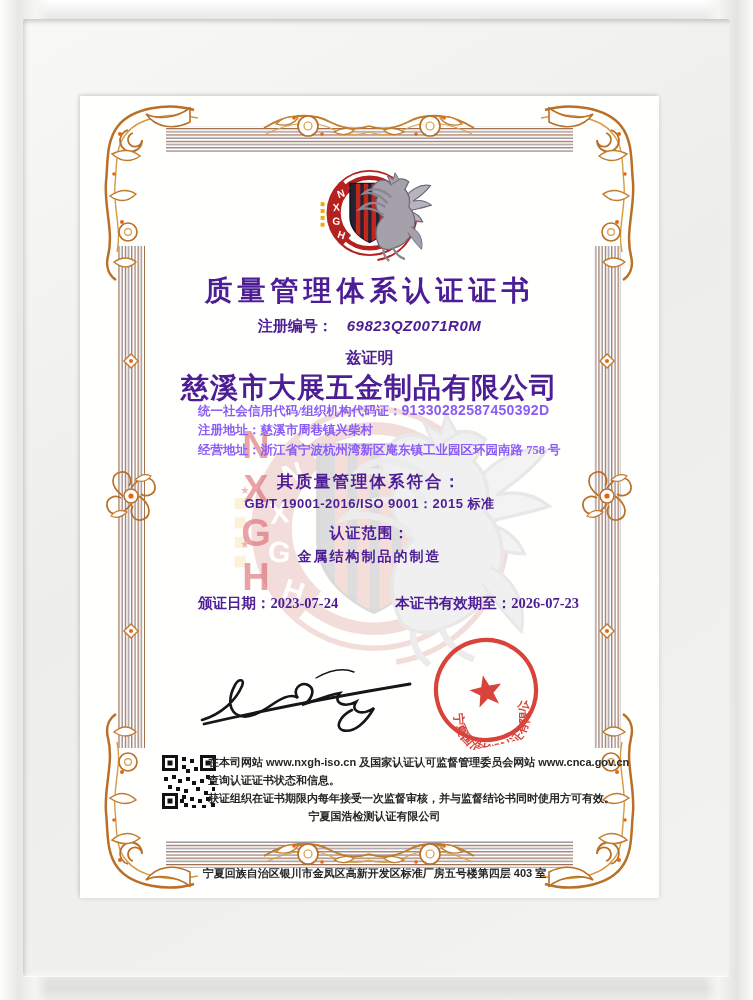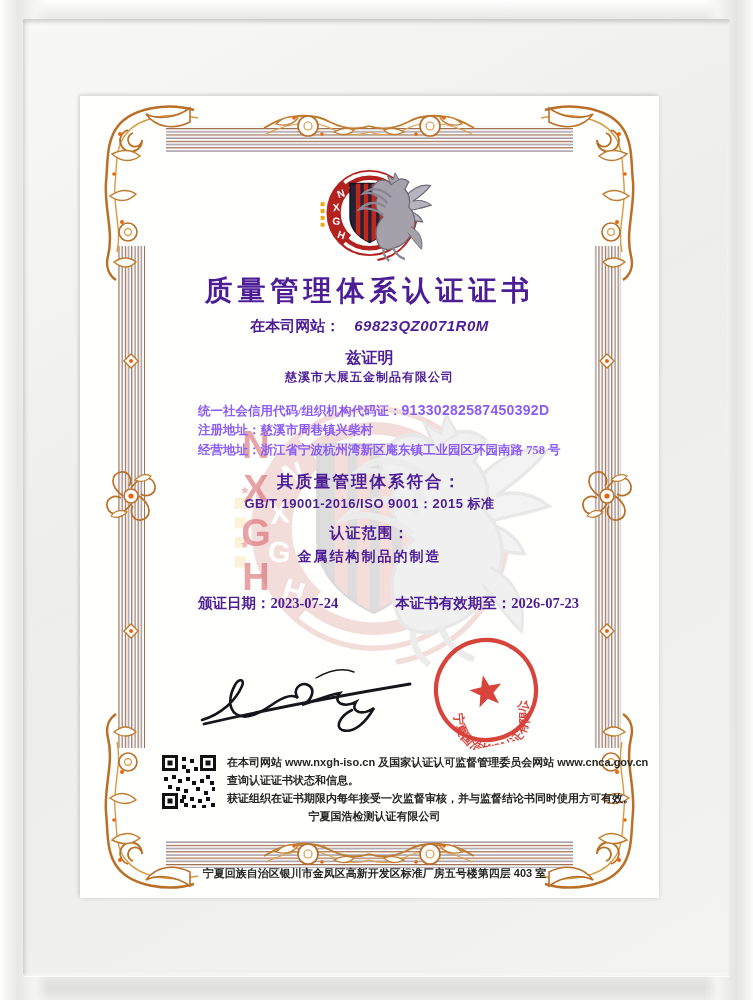--- a/index.html
+++ b/index.html
@@ -25,32 +25,32 @@
   .border-svg{position:absolute;inset:0;z-index:2;pointer-events:none;}
   .txt{position:absolute;left:0;right:0;z-index:3;color:#4c1d95;text-align:center;white-space:nowrap;}
   .overlay{position:absolute;z-index:4;}
 
   
   .logo-box{position:absolute;left:50%;top:68px;transform:translateX(-47%);z-index:3;}
   .title{top:176px;font-size:28px;font-weight:800;letter-spacing:5px;}
   .regline{top:221px;font-size:15px;font-weight:600;}
   .regline .val{font-weight:700;margin-left:14px;letter-spacing:.5px;font-style:italic;}
   .certify{top:252px;font-size:16px;font-weight:600;}
-  .company{top:273px;font-size:12px;font-weight:800;letter-spacing:1px;}
+  .company{top:273px;font-size:28px;font-weight:800;letter-spacing:1px;}
   .detail{left:118px;right:40px;text-align:left;font-size:12.5px;font-weight:600;
           font-family:"Liberation Serif","DejaVu Serif",serif;color:#8b5cf6;}
   .d1{top:306px;} .d2{top:326px;} .d3{top:346px;}
   .detail .val{font-family:"Liberation Sans",sans-serif;font-weight:700;font-size:14px;letter-spacing:.3px;}
   .conform{top:375px;font-size:16.5px;font-weight:700;letter-spacing:2px;}
   .standard{top:399px;font-size:13px;font-weight:700;letter-spacing:.5px;}
   .scopelbl{top:428px;font-size:15px;font-weight:700;letter-spacing:1px;}
   .scope{top:452px;font-size:14px;font-weight:800;letter-spacing:2px;}
   .dates{top:498px;display:flex;justify-content:space-between;padding:0 80px 0 118px;
          font-size:14.5px;font-weight:600;font-family:"Liberation Serif","DejaVu Serif",serif;}
-  .footer-line{position:absolute;left:147px;text-align:center;font-size:11px;font-weight:700;color:#262626;z-index:3;white-space:nowrap;}
+  .footer-line{position:absolute;left:128px;text-align:center;font-size:11px;font-weight:700;color:#262626;z-index:3;white-space:nowrap;}
   .f1{top:659px;} .f2{top:677px;} .f3{top:695px;}
   .fc{left:70px;right:60px;text-align:center;}
   .f4{top:713px;} .f5{top:731px;margin-top:39px;}
 
   .wm-logo{left:138px;top:293px;width:334px;height:279px;opacity:.15;}
   .wm-letters{position:absolute;left:156px;top:328px;z-index:1;writing-mode:vertical-rl;text-orientation:upright;
       font-size:38px;font-weight:800;color:rgba(213,88,96,.55);letter-spacing:2px;line-height:40px;}
   .wm-star{position:absolute;z-index:1;color:rgba(228,120,130,.5);font-size:11px;}
 
   .sig{left:116px;top:558px;}
@@ -188,21 +188,21 @@
 
     <div class="logo-box">
       <svg width="118" height="98" viewBox="0 0 120 100">
           <use href="#nxgh-logo"></use>
         </svg>
     </div>
 
     <div class="txt title">质量管理体系认证证书</div>
 
     <div class="txt regline">
-      <span>在本司网站：</span><span class="val">69823QZ0071R0M</span>
+      <span>注册编号：</span><span class="val">69823QZ0071R0M</span>
     </div>
 
     <div class="txt certify">兹证明</div>
     <div class="txt company">慈溪市大展五金制品有限公司</div>
 
     <div class="txt detail d1">
       <span>统一社会信用代码/组织机构代码证：</span><span class="val">91330282587450392D</span>
     </div>
     <div class="txt detail d2">
       <span>注册地址：</span><span>慈溪市周巷镇兴柴村</span>

